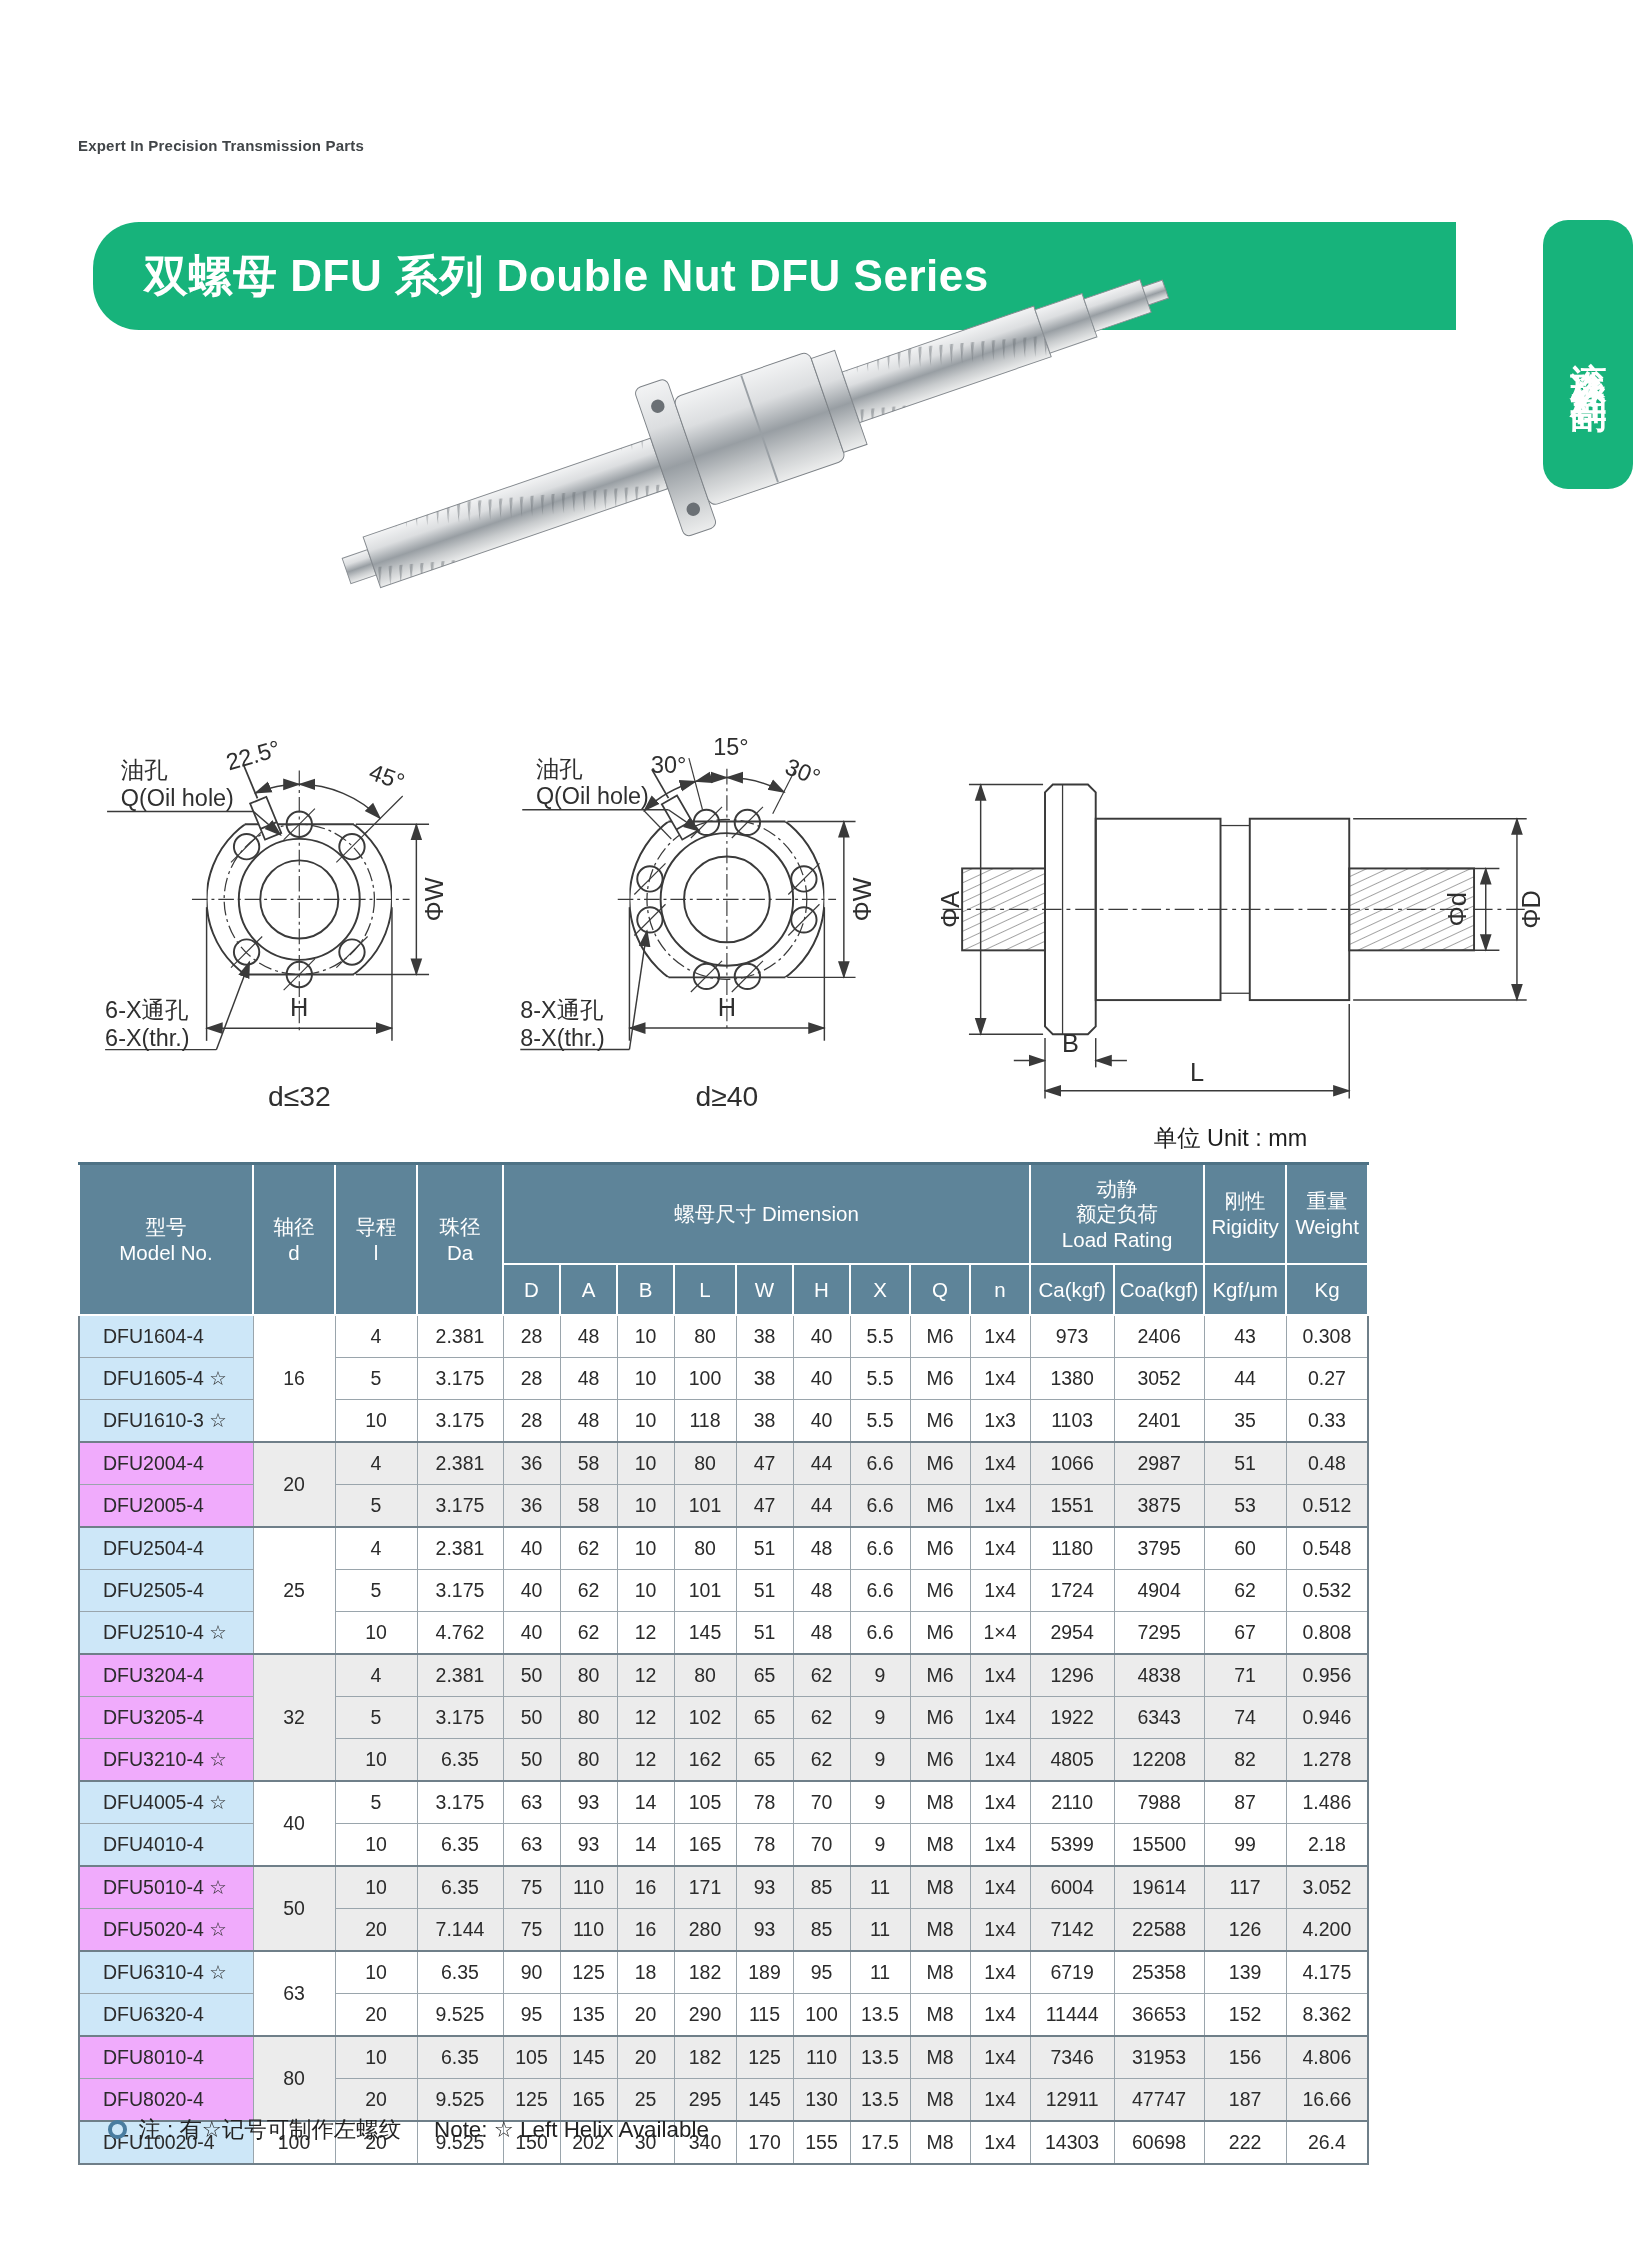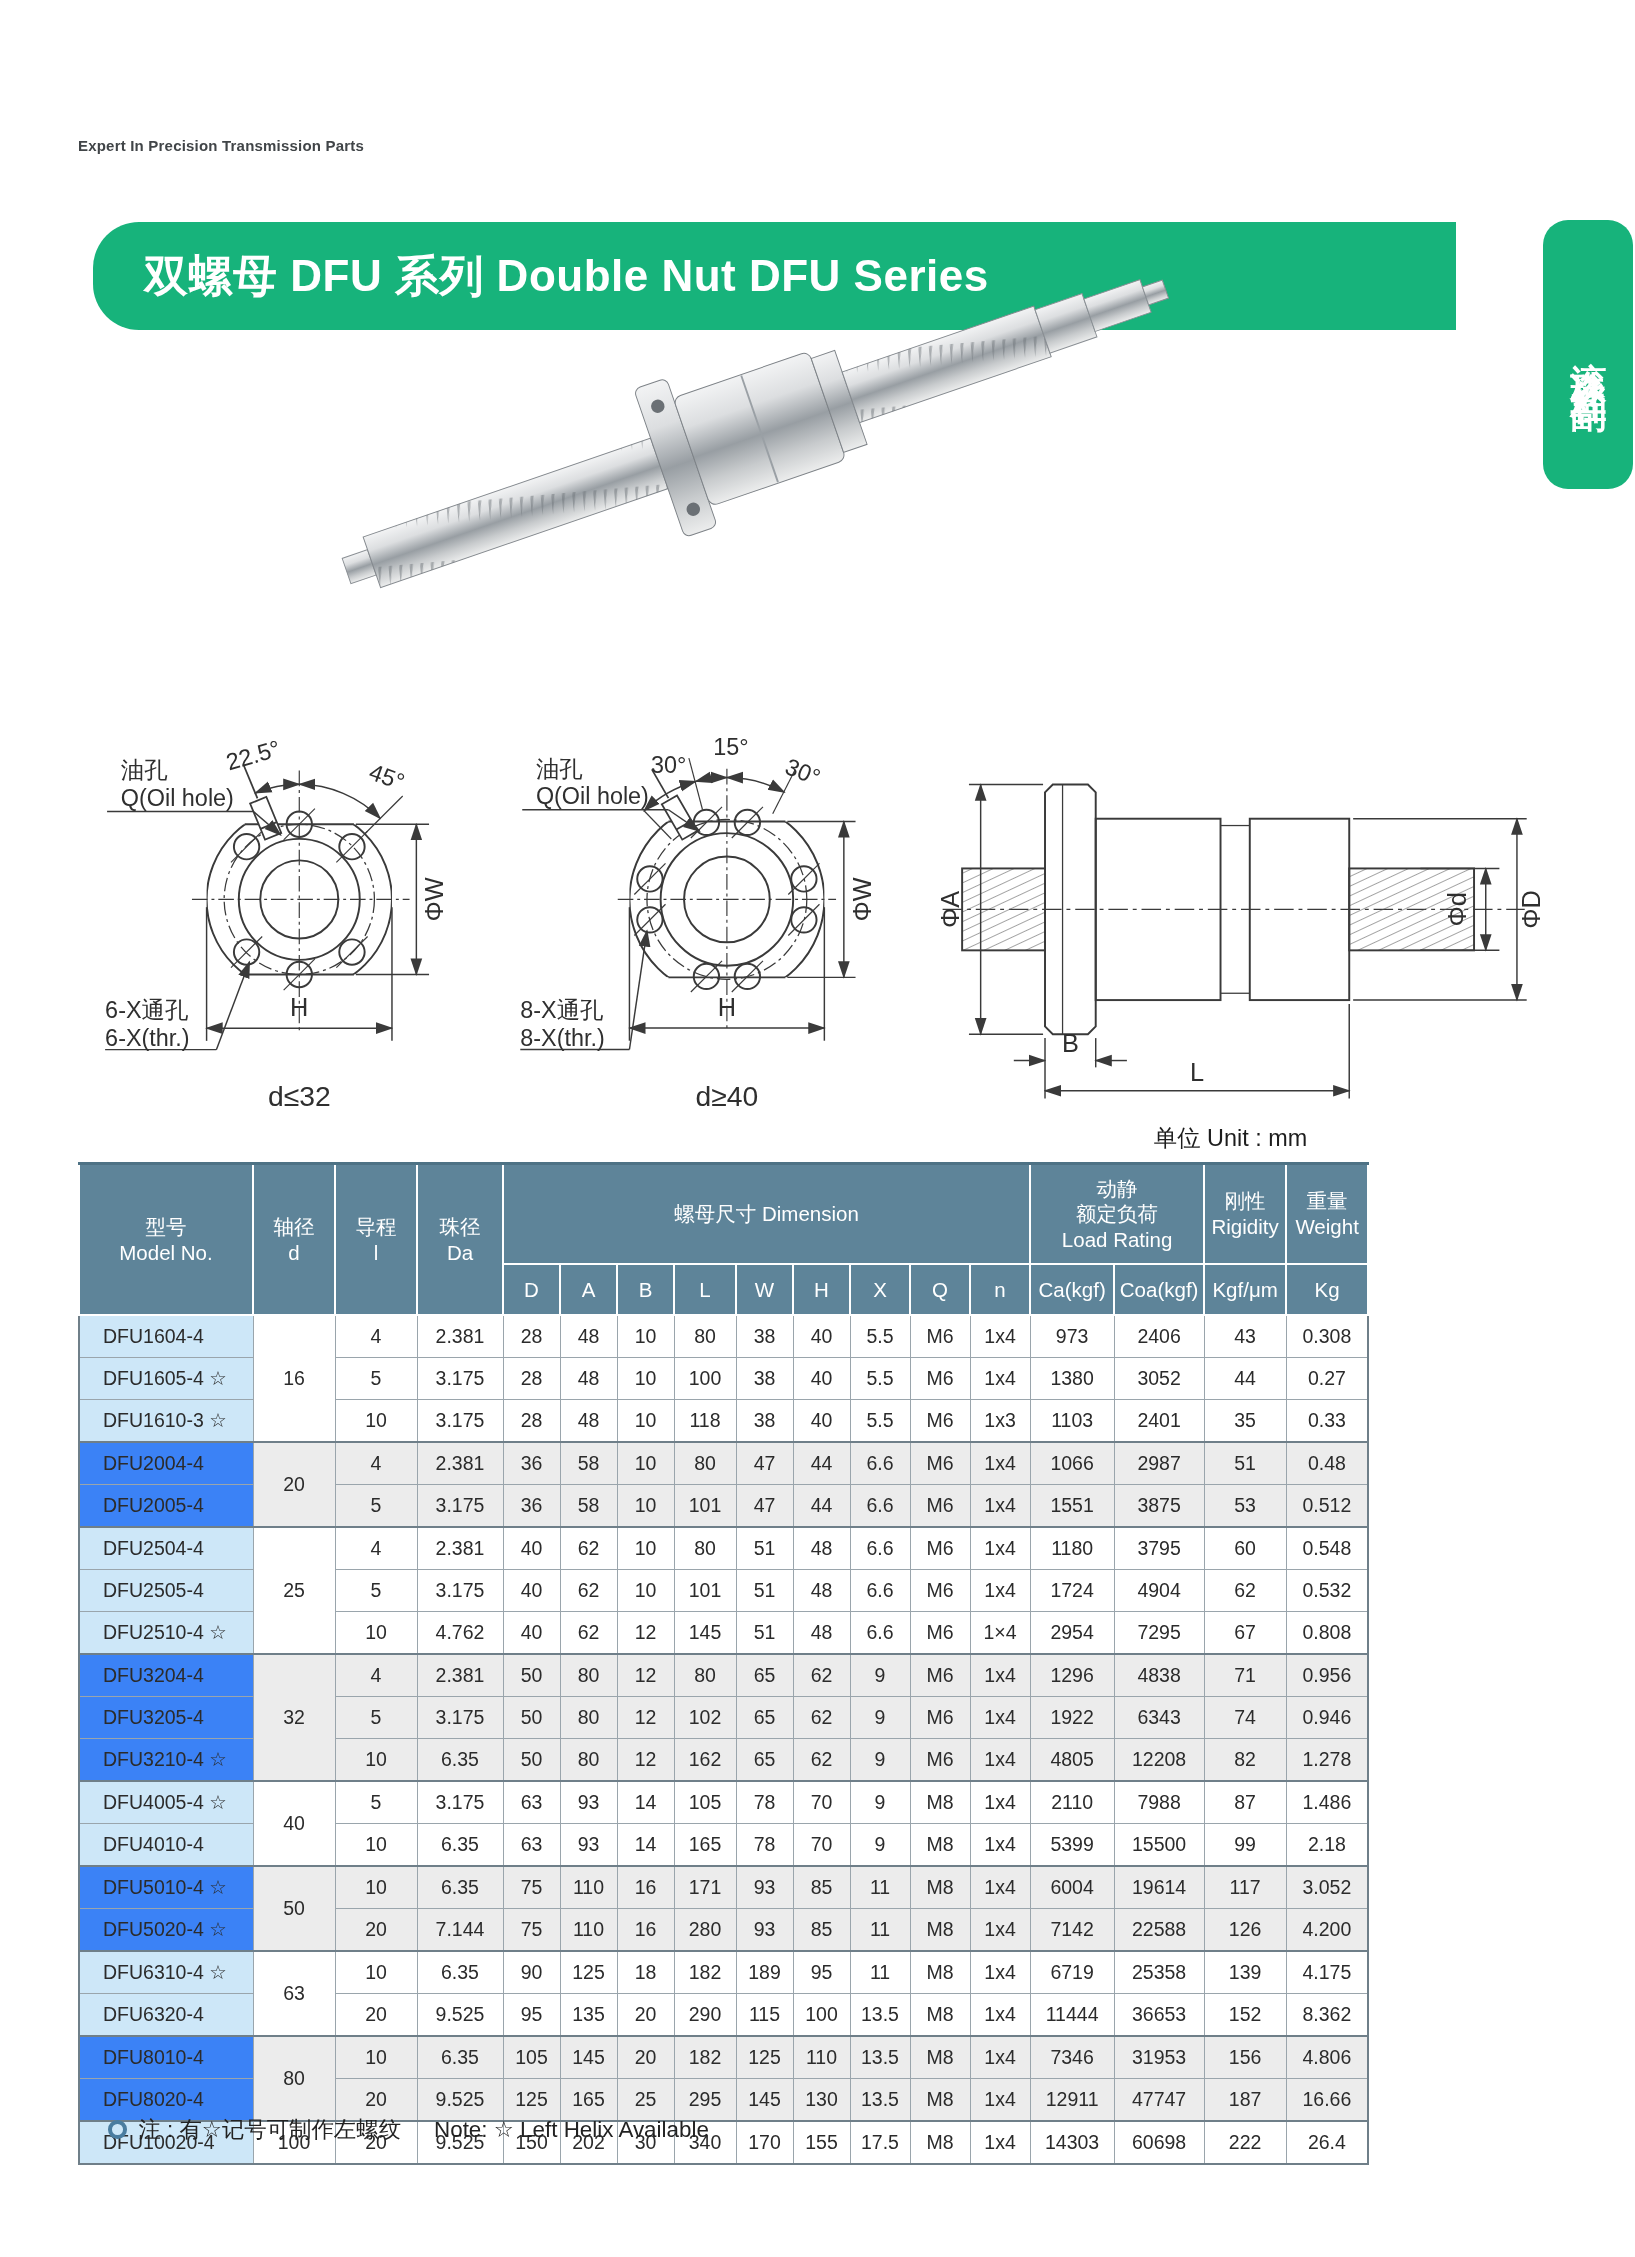--- a/index.html
+++ b/index.html
@@ -23,21 +23,21 @@
   table.spec{border-collapse:collapse;width:1287px;table-layout:fixed;border:2px solid #6f7f89;}
   table.spec thead td{background:#5e8499;color:#fff;text-align:center;vertical-align:middle;
        border:2px solid #ffffff;font-size:20.5px;line-height:1.25;}
   table.spec thead tr.h1 td{height:96px;}
   table.spec thead tr.h2 td{height:47px;font-size:20.5px;}
   table.spec thead{border-top:3.9px solid #4e7285;}
   table.spec tbody td{border:1px solid #9aa5ac;text-align:center;font-size:19.5px;height:39px;color:#2b2b2b;background:#fff;}
   table.spec tbody tr.gs td{border-top:2px solid #6f7f89;}
   table.spec tbody td.model{background:#cde7f8;text-align:left;padding-left:23px;}
   table.spec tbody tr.alt td{background:#ececec;}
-  table.spec tbody tr.alt td.model{background:#3b82f6;}
+  table.spec tbody tr.alt td.model{background:#f0abfc;}
   .note{position:absolute;left:80px;top:2114px;display:flex;align-items:center;font-size:22.4px;color:#222;padding-left:28px;}
   .note-bullet{width:10.7px;height:10.7px;border:4.9px solid #4a7da0;border-radius:50%;margin-right:11.7px;flex:0 0 auto;}
   .note-cn{margin-right:33px;}
 </style>
 </head>
 <body>
 
 <div class="page">
 
   <div class="tagline">Expert In Precision Transmission Parts</div>

